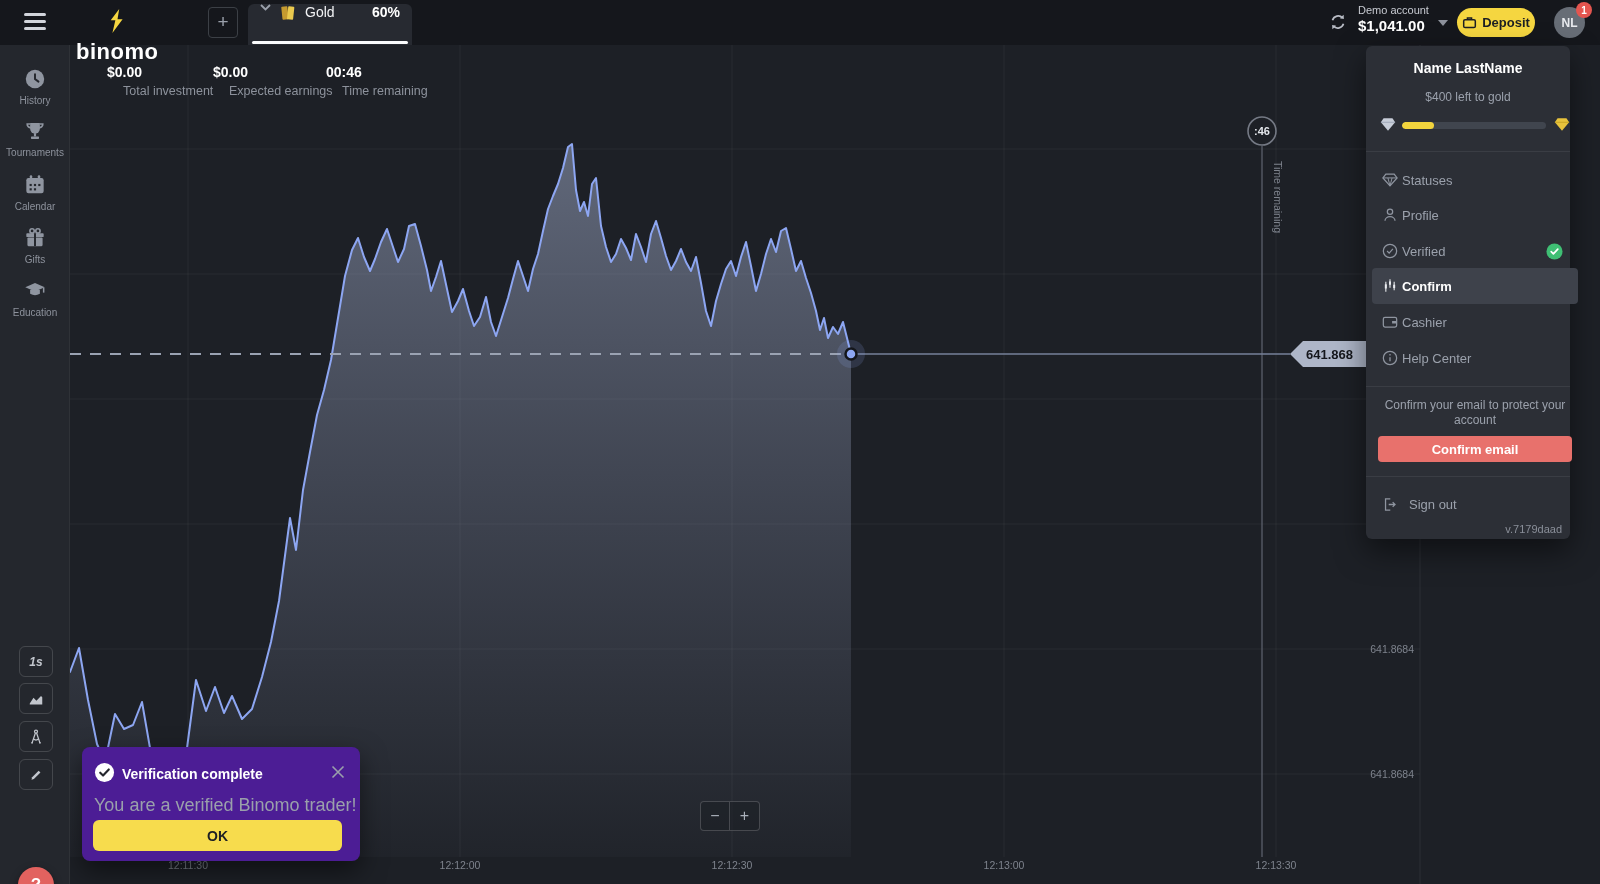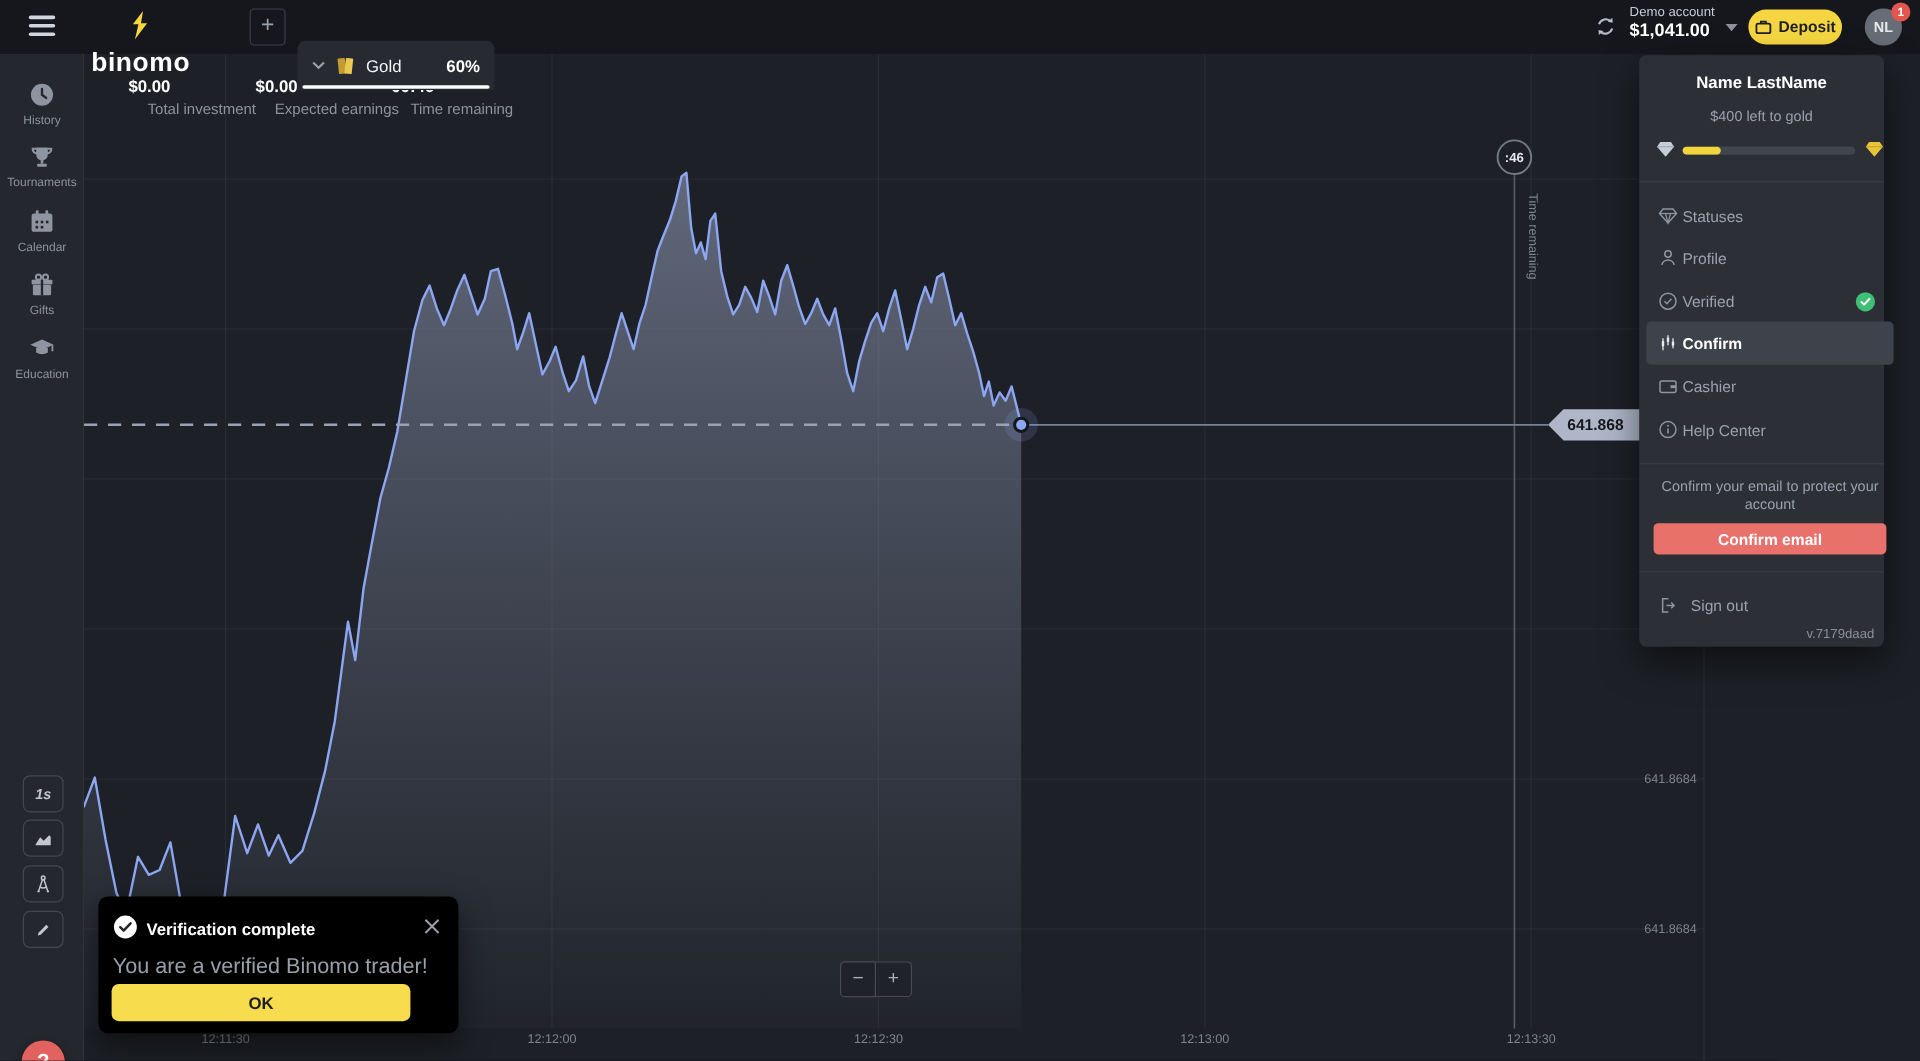--- a/index.html
+++ b/index.html
@@ -6,21 +6,21 @@
   *{box-sizing:border-box;font-family:"Liberation Sans","DejaVu Sans",sans-serif;}
   #app{position:relative;width:1600px;height:884px;background:#1d2026;overflow:hidden;}
 
   
   #topbar{position:absolute;left:0;top:0;width:1600px;height:45px;background:#15171c;z-index:30;}
   #hamburger{position:absolute;left:24px;top:13px;width:22px;height:18px;cursor:pointer;}
   #hamburger span{display:block;height:2.5px;background:#d2d5db;border-radius:2px;margin-bottom:4.5px;}
   #logo{position:absolute;left:76px;top:8px;display:flex;align-items:center;gap:5px;flex-direction:column;}
   #logo-text{color:#fff;font-size:22px;font-weight:800;letter-spacing:.5px;}
   #add-tab{position:absolute;left:208px;top:7px;width:30px;height:31px;border:1px solid #3c4046;border-radius:4px;color:#9aa0ab;font-size:19px;line-height:28px;text-align:center;cursor:pointer;}
-  #asset-tab{position:absolute;left:248px;top:4px;width:164px;height:41px;background:#272a31;border-radius:6px 6px 0 0;display:flex;align-items:center;padding:0 12px;gap:8px;cursor:pointer;margin-top:30px;}
+  #asset-tab{position:absolute;left:248px;top:4px;width:164px;height:41px;background:#272a31;border-radius:6px 6px 0 0;display:flex;align-items:flex-start;padding:0 12px;gap:8px;cursor:pointer;}
   #asset-name{color:#f2f3f5;font-size:14px;}
   #asset-payout{color:#fff;font-size:14px;font-weight:bold;margin-left:auto;}
   #tab-underline{position:absolute;left:4px;right:4px;bottom:1px;height:3px;background:#fafbfc;border-radius:2px;}
   #refresh-btn{position:absolute;left:1328px;top:12px;width:22px;height:22px;cursor:pointer;}
   #account-switcher{position:absolute;left:1358px;top:4px;width:86px;height:38px;cursor:pointer;}
   #account-type{color:#c7cad1;font-size:11px;}
   #account-balance{color:#fff;font-size:15px;font-weight:bold;margin-top:1px;}
   #account-caret{position:absolute;left:1438px;top:20px;width:0;height:0;border-left:5px solid transparent;border-right:5px solid transparent;border-top:6px solid #8d929c;}
   #deposit-btn{position:absolute;left:1457px;top:8px;width:78px;height:29px;background:#f5d640;border-radius:15px;display:flex;align-items:center;justify-content:center;gap:5px;cursor:pointer;}
   #deposit-btn span{color:#1d1f24;font-size:13px;font-weight:bold;}
@@ -45,21 +45,21 @@
   .badge-label{fill:#e4e7ec;font-size:11px;font-weight:bold;}
   .tag-label{fill:#15171c;font-size:13px;font-weight:bold;}
 
   
   #zoom-controls{position:absolute;left:700px;top:801px;display:flex;z-index:6;}
   .zoom-btn{width:30px;height:30px;border:1px solid rgba(255,255,255,0.18);background:rgba(28,31,36,.55);color:#aab0ba;font-size:16px;display:flex;align-items:center;justify-content:center;cursor:pointer;}
   #zoom-out{border-radius:4px 0 0 4px;}
   #zoom-in{border-radius:0 4px 4px 0;border-left:none;}
 
   
-  #notification{position:absolute;left:82px;top:747px;width:300px;height:114px;background:#000000;border-radius:8px;z-index:15;box-shadow:0 10px 26px rgba(0,0,0,.5);}
+  #notification{position:absolute;left:82px;top:747px;width:278px;height:114px;background:#4c1d95;border-radius:8px;z-index:15;box-shadow:0 10px 26px rgba(0,0,0,.5);}
   #notif-check{position:absolute;left:12px;top:15px;}
   #notif-title{position:absolute;left:40px;top:19px;color:#fff;font-size:14px;font-weight:bold;}
   #notif-close{position:absolute;right:14px;top:17px;width:16px;height:16px;cursor:pointer;}
   #notif-body{position:absolute;left:12px;top:48px;color:#9aa0ab;font-size:18px;}
   #notif-ok{position:absolute;left:11px;top:73px;width:249px;height:31px;background:#f7dc4d;border-radius:6px;color:#1d1f24;font-size:14px;font-weight:bold;display:flex;align-items:center;justify-content:center;cursor:pointer;}
 
   
   #panel{position:absolute;left:1366px;top:46px;width:204px;height:493px;background:#2c2f36;border-radius:6px;z-index:40;box-shadow:0 12px 30px rgba(0,0,0,.5);}
   #panel-name{position:absolute;left:0;top:14px;width:100%;text-align:center;color:#fff;font-size:14px;font-weight:bold;}
   #panel-sub{position:absolute;left:0;top:44px;width:100%;text-align:center;color:#9ba1ac;font-size:12px;}

